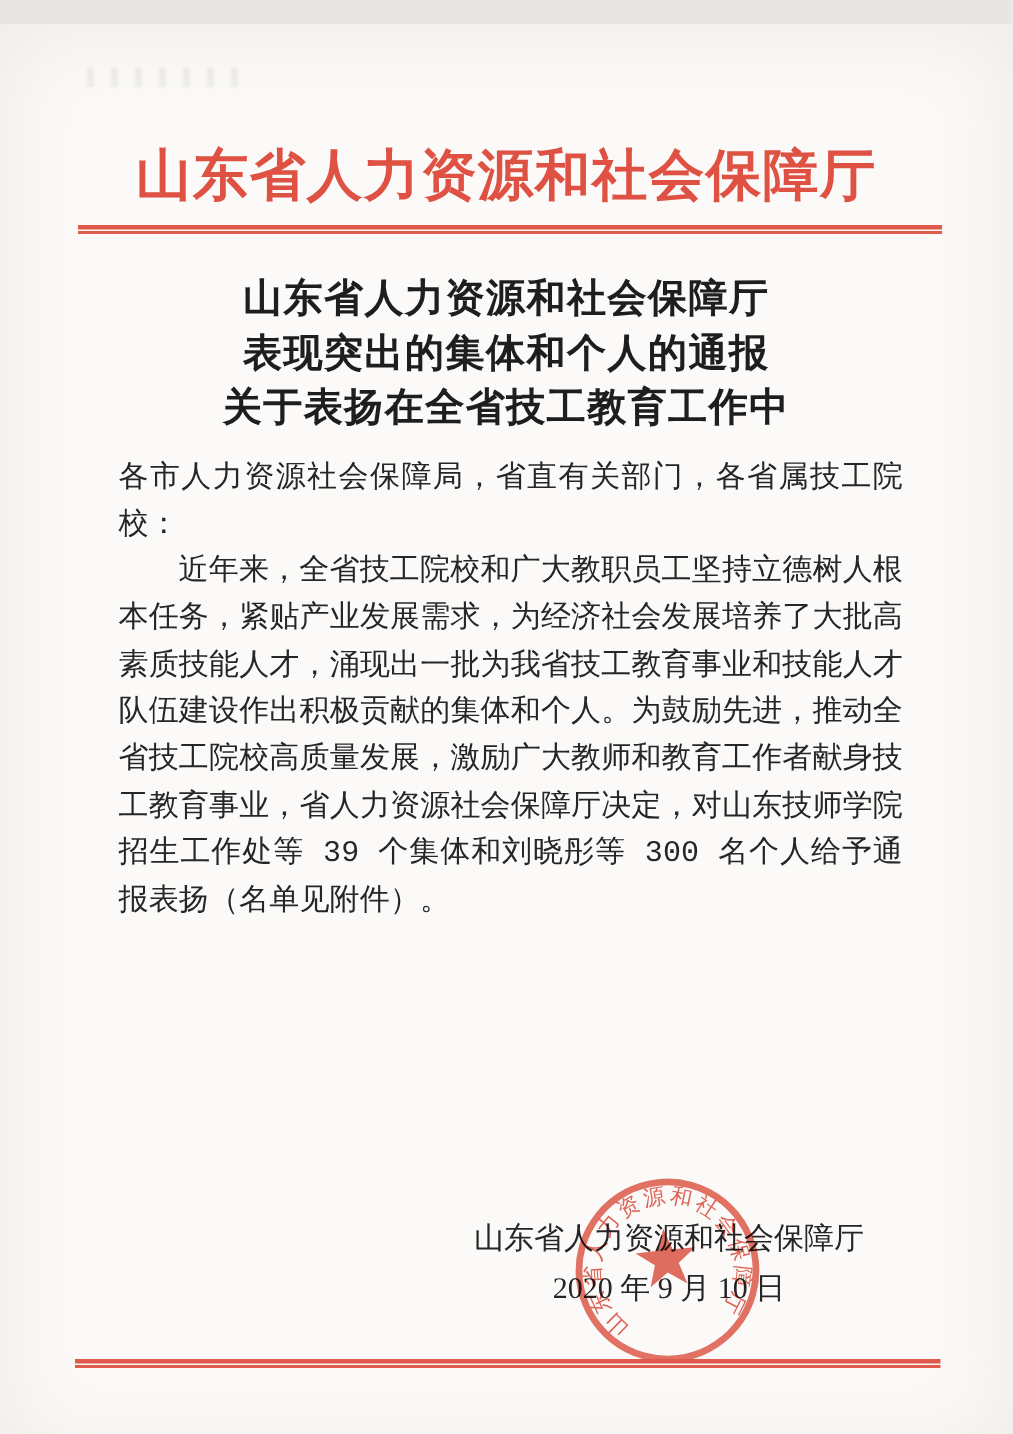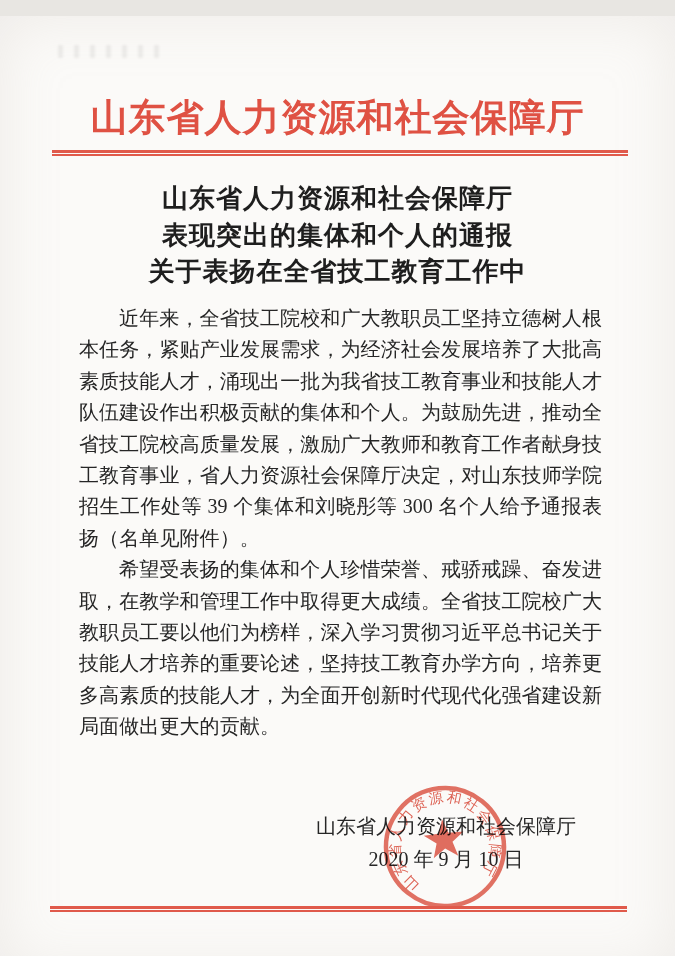--- a/index.html
+++ b/index.html
@@ -30,21 +30,21 @@
     position:absolute;top:165px;left:0;right:0;text-align:center;
     font-size:26px;font-weight:bold;color:#1e1e1e;line-height:36.5px;
     letter-spacing:1px;
   }
   .body-text{
     position:absolute;top:287px;left:79px;width:523px;
     font-size:20px;line-height:31.4px;color:#262626;
     text-align:justify;letter-spacing:0.1px;
   }
   .body-text p{margin:0;}
-  .body-text p.indent{text-indent:2em;}
+  .body-text p.indent{text-indent:2em;font-family:Liberation Mono, monospace;}
   .attachment{
     position:absolute;top:727px;left:120px;
     font-size:20px;color:#262626;letter-spacing:0.2px;white-space:nowrap;
   }
   .signature-block{
     position:absolute;top:794px;left:296px;width:300px;text-align:center;
     font-size:20px;color:#262626;line-height:33px;white-space:nowrap;
   }
   .seal{
     position:absolute;left:374px;top:760px;width:142px;height:142px;
@@ -62,22 +62,22 @@
 
   <div class="red-rule rule-top"></div>
 
   <div class="doc-title">
     <div>山东省人力资源和社会保障厅</div>
     <div>表现突出的集体和个人的通报</div>
     <div>关于表扬在全省技工教育工作中</div>
   </div>
 
   <div class="body-text">
+    <p>各市人力资源社会保障局，省直有关部门，各省属技工院校：</p>
     <p class="indent">近年来，全省技工院校和广大教职员工坚持立德树人根本任务，紧贴产业发展需求，为经济社会发展培养了大批高素质技能人才，涌现出一批为我省技工教育事业和技能人才队伍建设作出积极贡献的集体和个人。为鼓励先进，推动全省技工院校高质量发展，激励广大教师和教育工作者献身技工教育事业，省人力资源社会保障厅决定，对山东技师学院招生工作处等 39 个集体和刘晓彤等 300 名个人给予通报表扬（名单见附件）。</p>
-    <p class="indent">希望受表扬的集体和个人珍惜荣誉、戒骄戒躁、奋发进取，在教学和管理工作中取得更大成绩。全省技工院校广大教职员工要以他们为榜样，深入学习贯彻习近平总书记关于技能人才培养的重要论述，坚持技工教育办学方向，培养更多高素质的技能人才，为全面开创新时代现代化强省建设新局面做出更大的贡献。</p>
   </div>
 
 
   <div class="signature-block">
     <div>山东省人力资源和社会保障厅</div>
     <div>2020 年 9 月 10 日</div>
   </div>
 
   <svg class="seal" viewBox="0 0 142 142">
     <circle cx="71" cy="71" r="59" fill="none" stroke="#dc4b3b" stroke-width="4.5" opacity="0.78"></circle>

